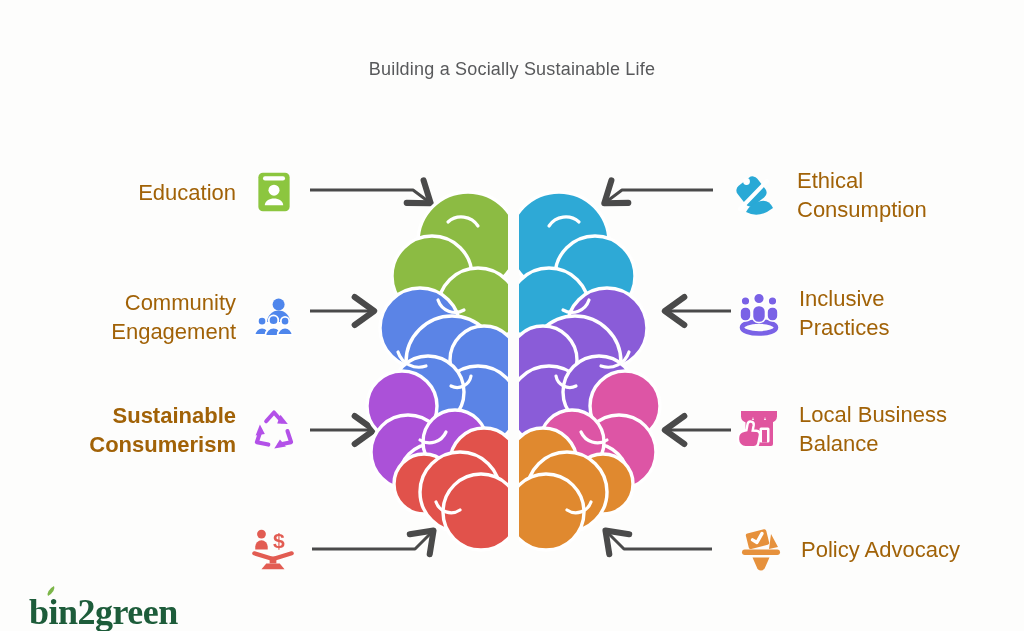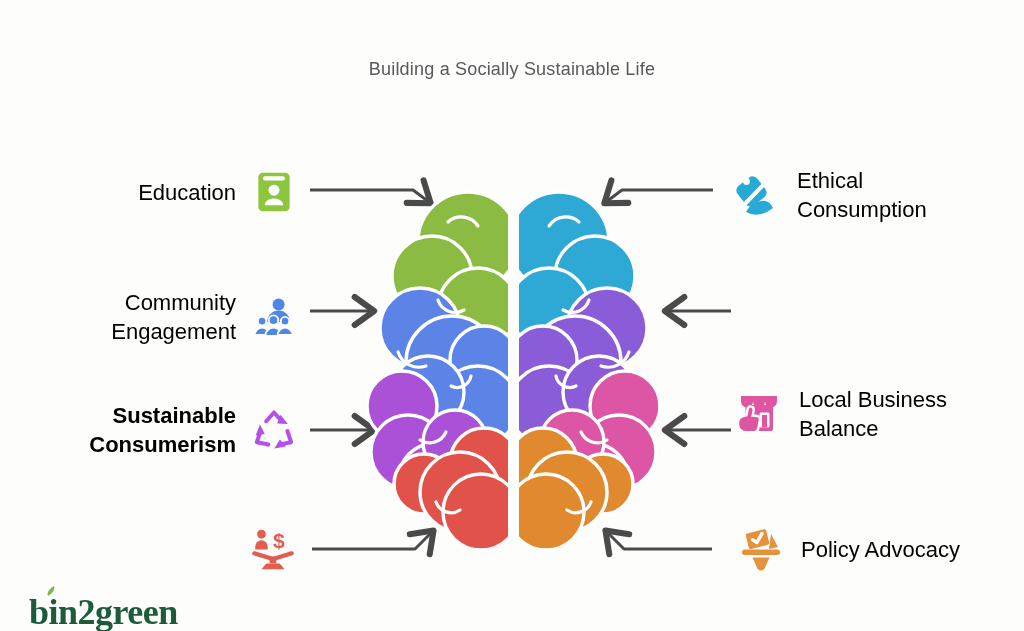--- a/index.html
+++ b/index.html
@@ -3,21 +3,21 @@
 <meta charset="utf-8">
 <style>
   html,body{margin:0;padding:0;background:#ffffff;}
   .stage{position:relative;width:1024px;height:631px;background:#fdfdfc;overflow:hidden;
          font-family:"Liberation Sans",sans-serif;}
   .title{position:absolute;top:59px;left:0;width:100%;text-align:center;
          font-size:18px;color:#58595b;letter-spacing:.2px;}
   .scene{position:absolute;left:0;top:0;}
   .row{position:absolute;display:flex;align-items:center;gap:15px;}
   .row.left{justify-content:flex-end;}
-  .label{font-size:22px;line-height:29px;color:#000000;}
+  .label{font-size:22px;line-height:29px;color:#a16207;}
   .row.left .label{text-align:right;}
   .line:empty{display:none;}
   .icon{flex:0 0 auto;display:block;}
   .logo{position:absolute;left:29px;top:591px;font-family:"Liberation Serif",serif;
         font-weight:bold;font-size:36px;color:#1d5c3a;letter-spacing:-.5px;}
   .logo .leaf{position:absolute;left:17px;top:-3px;width:10px;height:6px;background:#7cb649;
         border-radius:100% 0 100% 0;transform:rotate(-28deg);}
 </style>
 </head>
 <body>
@@ -195,22 +195,39 @@
       </g>
       <circle cx="14.5" cy="11.5" r="3.4" fill="#ffffff"></circle>
       <path d="M8,39 L35,11" stroke="#ffffff" stroke-width="4" stroke-linecap="round" fill="none"></path>
     </svg>
     <div class="label">
       <div class="line">Ethical</div>
       <div class="line">Consumption</div>
     </div>
   </div>
 
-
-  <div class="row" style="top:385px;left:734px;height:58px;">
+  <div class="row" style="top:284px;left:734px;height:58px;">
+    <svg class="icon" width="50" height="50" viewBox="0 0 50 50">
+      <ellipse cx="25" cy="39.5" rx="17" ry="6" fill="none" stroke-width="4.6" stroke="#7a62e6"></ellipse>
+      <g stroke="#ffffff" stroke-width="1.6" fill="#7a62e6">
+        <circle cx="11.5" cy="13" r="4.4"></circle>
+          <rect x="6" y="19" width="11" height="14" rx="5"></rect>
+        <circle cx="38.5" cy="13" r="4.4"></circle>
+          <rect x="33" y="19" width="11" height="14" rx="5"></rect>
+        <circle cx="25" cy="10.5" r="5.4"></circle>
+          <rect x="18.5" y="17.5" width="13" height="17" rx="6"></rect>
+      </g>
+    </svg>
+    <div class="label">
+      <div class="line">Inclusive</div>
+      <div class="line">Practices</div>
+    </div>
+  </div>
+
+  <div class="row" style="top:400px;left:734px;height:58px;">
     <svg class="icon" width="50" height="50" viewBox="0 0 50 50">
       <g fill="#e0559f">
         <path d="M7,7 h36 v5.5 a6,6 0 0 1 -12,0 a6,6 0 0 1 -12,0 a6,6 0 0 1 -12,0 z"></path>
         <rect x="11.5" y="16" width="27.5" height="26" rx="2"></rect>
       </g>
       <rect x="25.5" y="23.5" width="10" height="15" rx="1.5" fill="#ffffff"></rect>
       <rect x="28" y="26" width="5" height="12.5" fill="#e0559f"></rect>
       <path d="M4,34 a7.5,7.5 0 0 1 6,-7.3 l2.4,-0.4 l1.2,-6.2 a3.1,3.1 0 0 1 6.1,1.1 l-1,5.3 l3.8,0.2 a3.8,3.8 0 0 1 3.4,4.6 l-1.6,8.2 a4.5,4.5 0 0 1 -4.4,3.6 l-8.4,0 a7.5,7.5 0 0 1 -7.5,-7.5 z" stroke="#ffffff" stroke-width="2.4" fill="#e0559f"></path>
     </svg>
     <div class="label">

